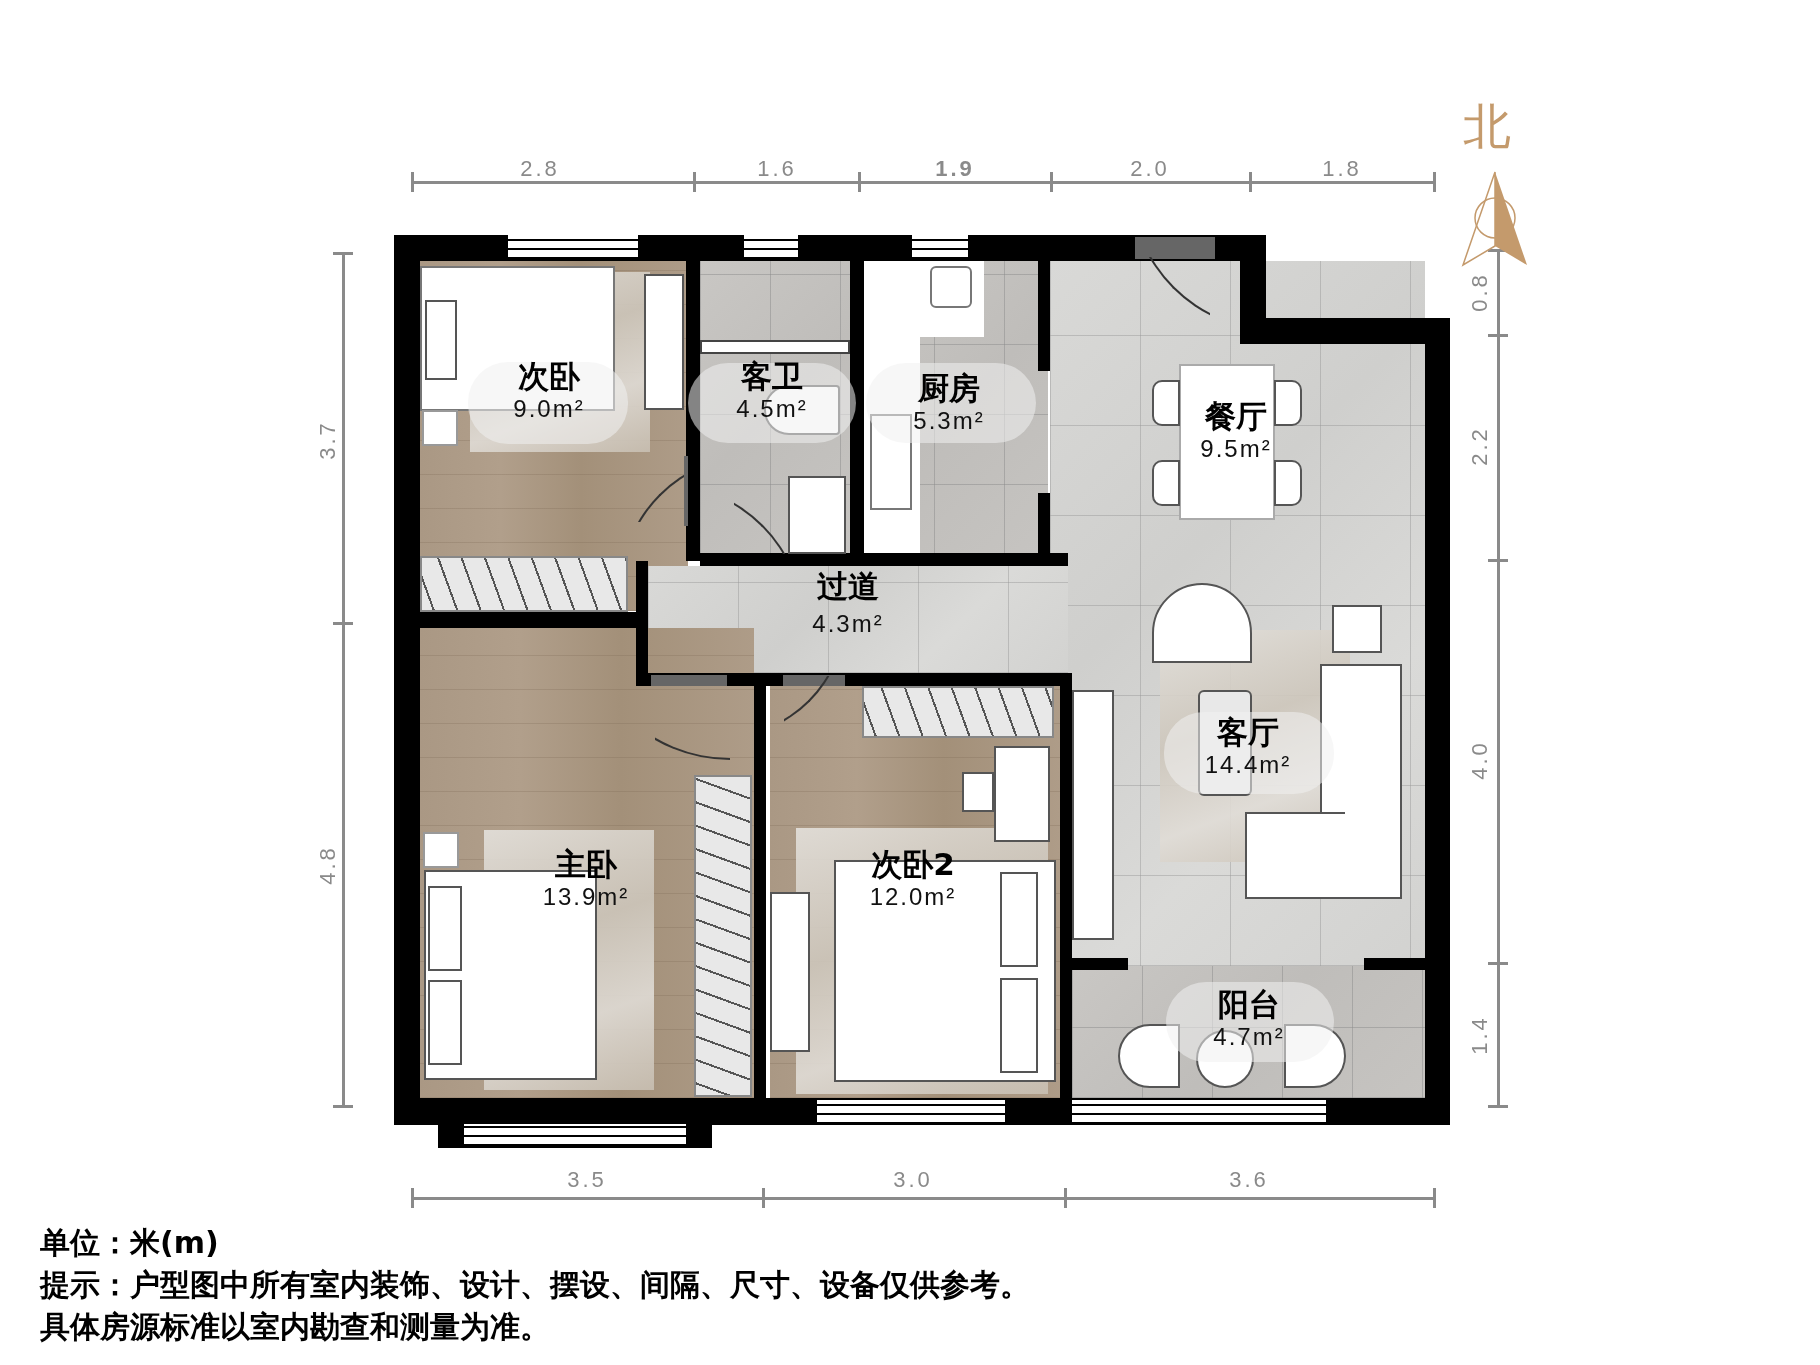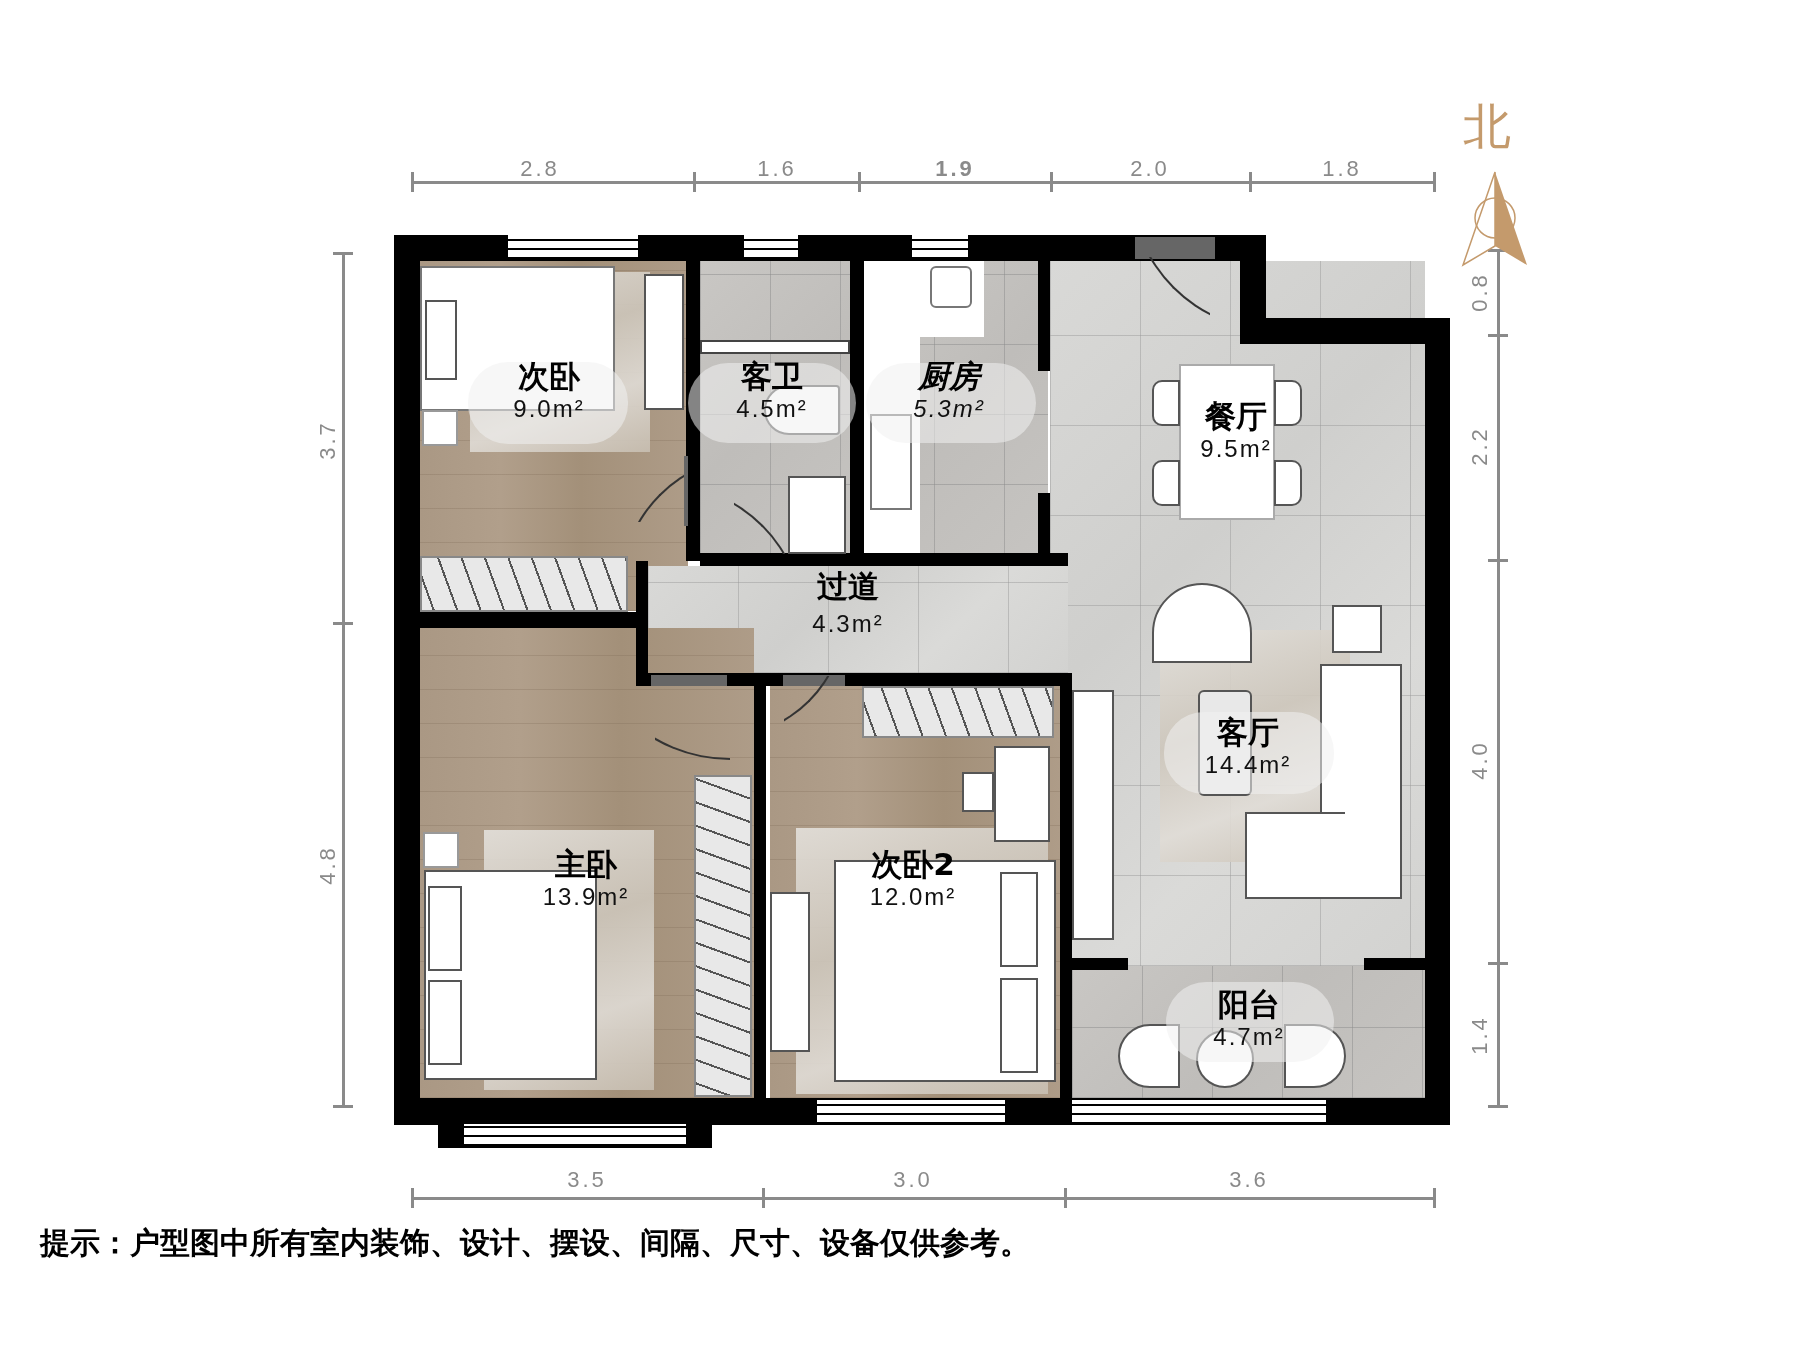--- a/index.html
+++ b/index.html
@@ -206,21 +206,21 @@
   <div class="label" style="left:549px;top:358px;">
     <span class="name">次卧</span>
     <span class="area">9.0m²</span>
   </div>
   <div class="label-bg" style="left:688px;top:363px;width:168px;height:80px;"></div>
   <div class="label" style="left:772px;top:358px;">
     <span class="name">客卫</span>
     <span class="area">4.5m²</span>
   </div>
   <div class="label-bg" style="left:866px;top:363px;width:170px;height:80px;"></div>
-  <div class="label" style="left:949px;top:358px;font-style:italic;">
+  <div class="label" style="left:949px;top:370px;">
     <span class="name">厨房</span>
     <span class="area">5.3m²</span>
   </div>
   <div class="label" style="left:1236px;top:398px;">
     <span class="name">餐厅</span>
     <span class="area">9.5m²</span>
   </div>
   <div class="label" style="left:848px;top:568px;">
     <span class="name">过道</span>
     <span class="area" style="margin-top:5px;">4.3m²</span>
@@ -239,14 +239,16 @@
     <span class="area">12.0m²</span>
   </div>
   <div class="label-bg" style="left:1166px;top:982px;width:168px;height:80px;"></div>
   <div class="label" style="left:1249px;top:986px;">
     <span class="name">阳台</span>
     <span class="area">4.7m²</span>
   </div>
 </div>
 
 <div class="notes">
+  <div>单位：米(m)</div>
   <div>提示：户型图中所有室内装饰、设计、摆设、间隔、尺寸、设备仅供参考。</div>
+  <div>具体房源标准以室内勘查和测量为准。</div>
 </div>
 
 </body></html>

